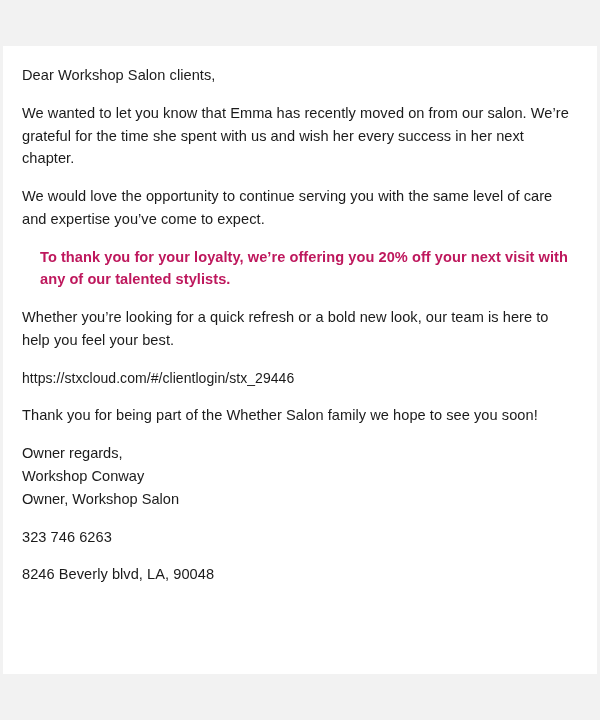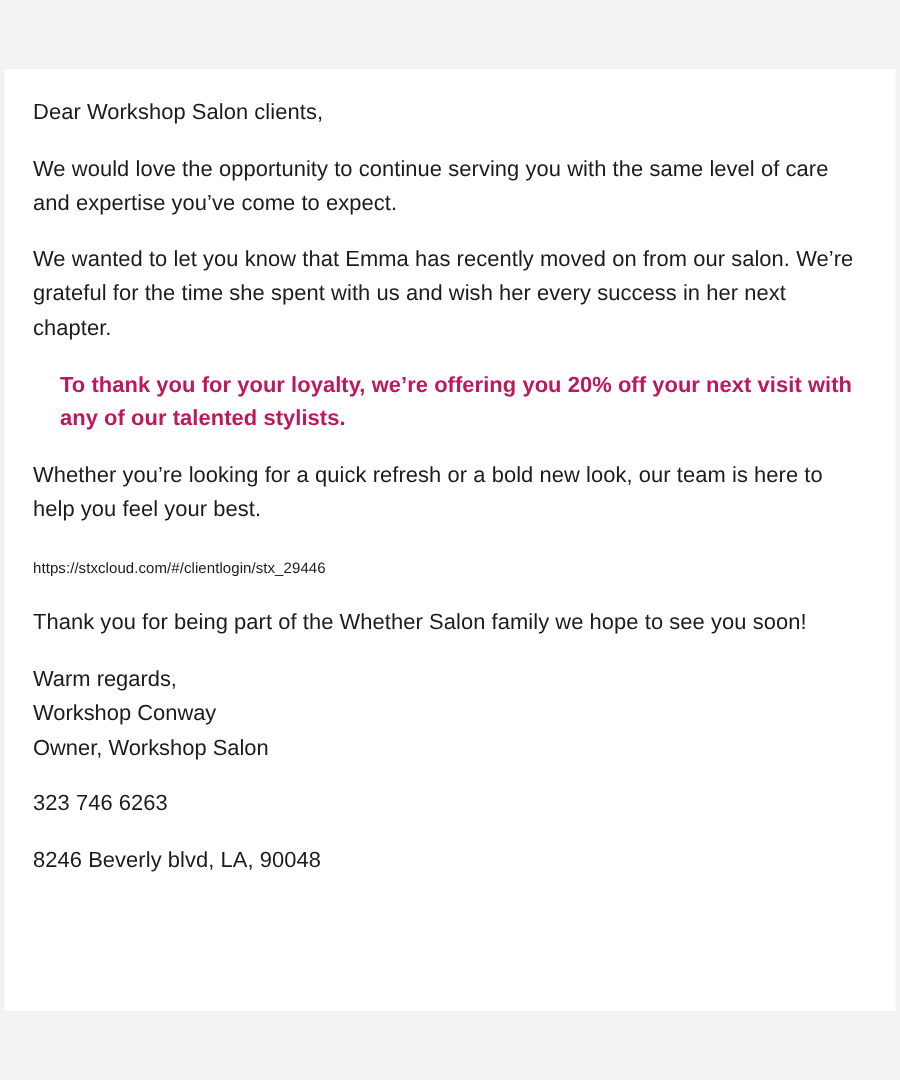--- a/index.html
+++ b/index.html
@@ -59,49 +59,49 @@
     font-size: 14.6px;
     line-height: 1.56;
     color: #1b1b1b;
   }
   .signature div {
     white-space: nowrap;
   }
   .link {
     color: #1b1b1b;
     text-decoration: none;
-    font-size: 10px;
+    font-size: 14px;
     line-height: 1.56;
   }
 </style>
 </head>
 <body>
 
 <div class="page">
 
   <div class="top-gap"></div>
 
   <div class="email-card">
 
     <p class="para">Dear Workshop Salon clients,</p>
 
+    <p class="para">We wanted to let you know that Emma has recently moved on from our salon. We’re grateful for the time she spent with us and wish her every success in her next chapter.</p>
+
     <p class="para">We would love the opportunity to continue serving you with the same level of care and expertise you’ve come to expect.</p>
-
-    <p class="para">We wanted to let you know that Emma has recently moved on from our salon. We’re grateful for the time she spent with us and wish her every success in her next chapter.</p>
 
     <p class="para bold">To thank you for your loyalty, we’re offering you 20% off your next visit with any of our talented stylists.</p>
 
     <p class="para">Whether you’re looking for a quick refresh or a bold new look, our team is here to help you feel your best.</p>
 
     <p class="para"><a class="link" href="#">https://stxcloud.com/#/clientlogin/stx_29446</a></p>
 
     <p class="para">Thank you for being part of the Whether Salon family we hope to see you soon!</p>
 
     <div class="signature">
-      <div>Warm regards,</div>
+      <div>Owner regards,</div>
       <div>Workshop Conway</div>
       <div>Owner, Workshop Salon</div>
     </div>
 
     <p class="para">323 746 6263</p>
 
     <p class="para">8246 Beverly blvd, LA, 90048</p>
 
   </div>
 

